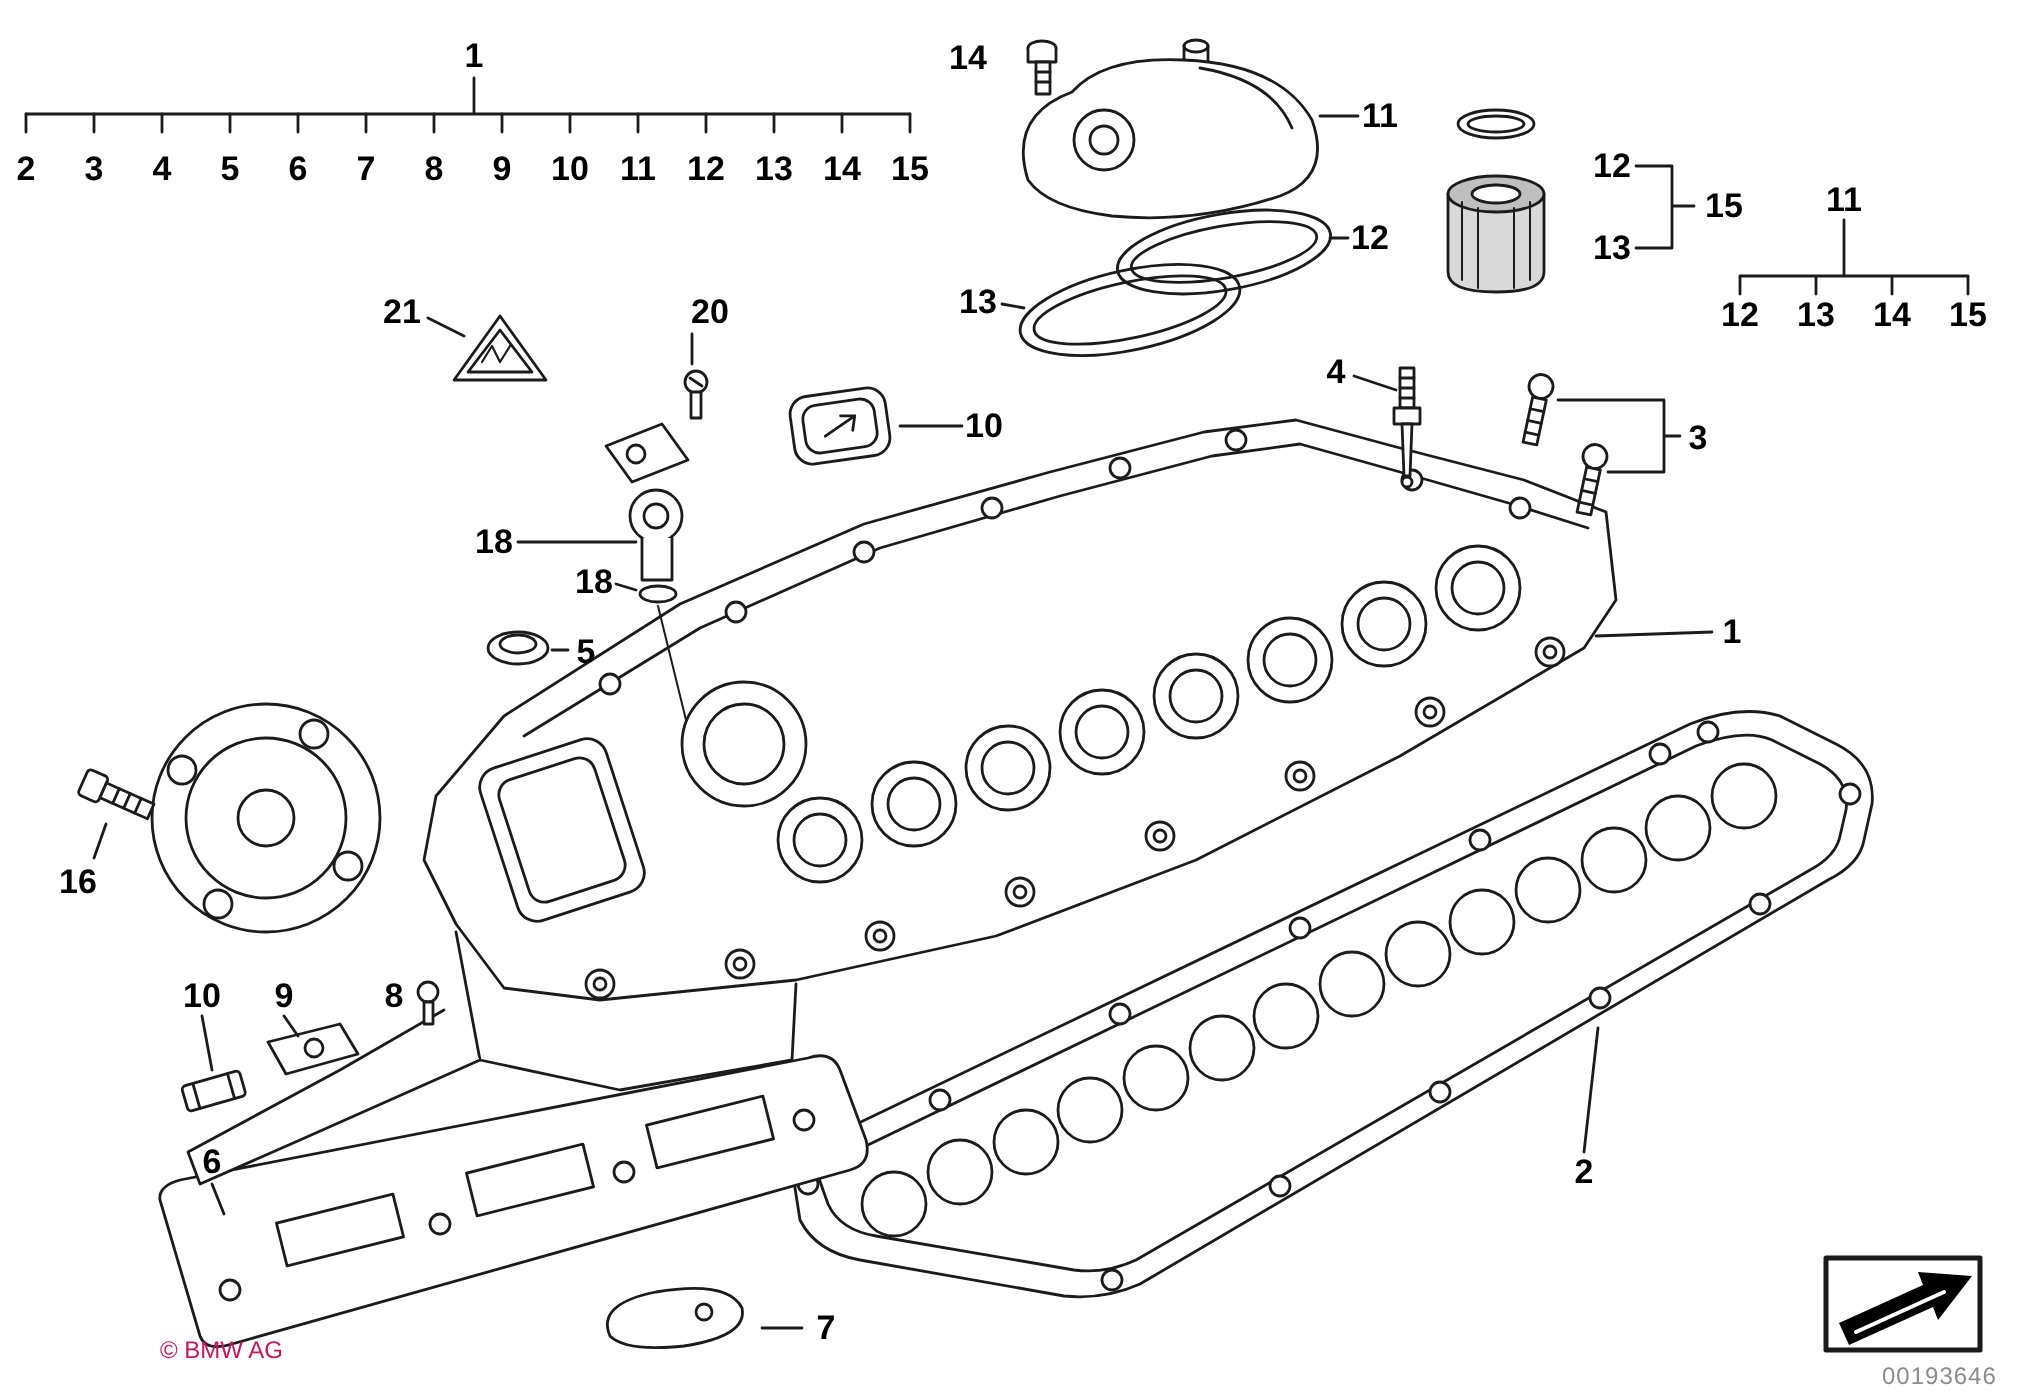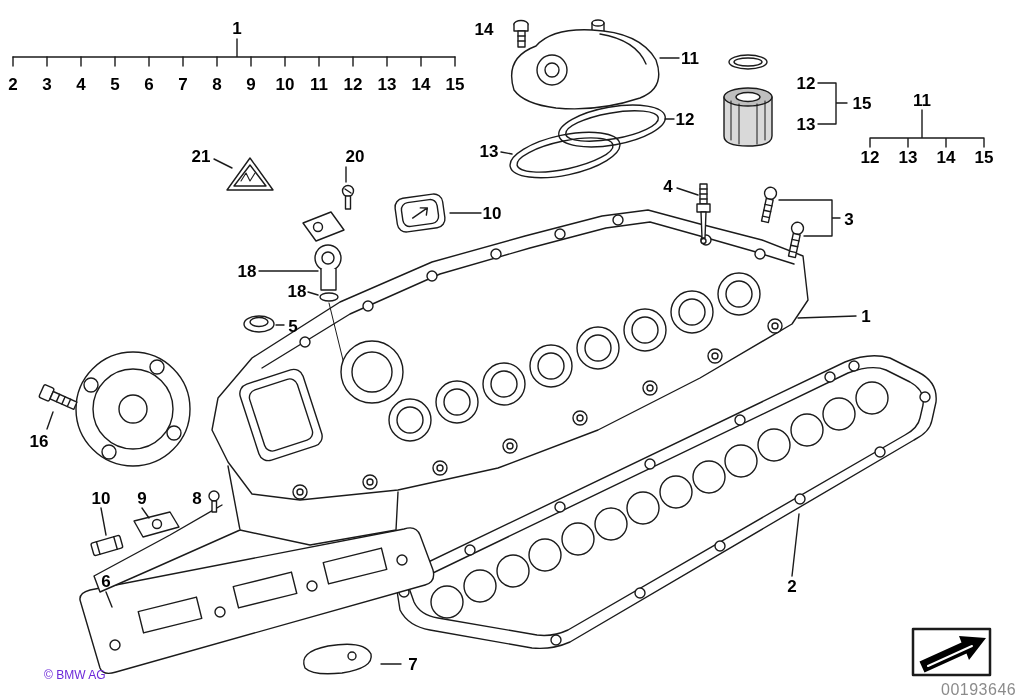--- a/index.html
+++ b/index.html
@@ -29,25 +29,26 @@
     text-align: center;
     font-weight: 700;
     font-size: 17px;
     color: #000;
     line-height: 1;
   }
   .legend-row.right span { width: 38px; }
   .footer-copyright {
     position: absolute;
     font-size: 12px;
-    color: #6d28d9;
+    color: #be185d;
+    margin-left: 36px;
   }
   .image-number {
     position: absolute;
-    font-size: 16px;
+    font-size: 12px;
     color: #8b8b8b;
     letter-spacing: 0.5px;
   }
 </style>
 </head>
 <body>
 
 <div class="page">
 
   <svg class="art" width="1018" height="699" viewBox="0 0 1018 699" xmlns="http://www.w3.org/2000/svg">

